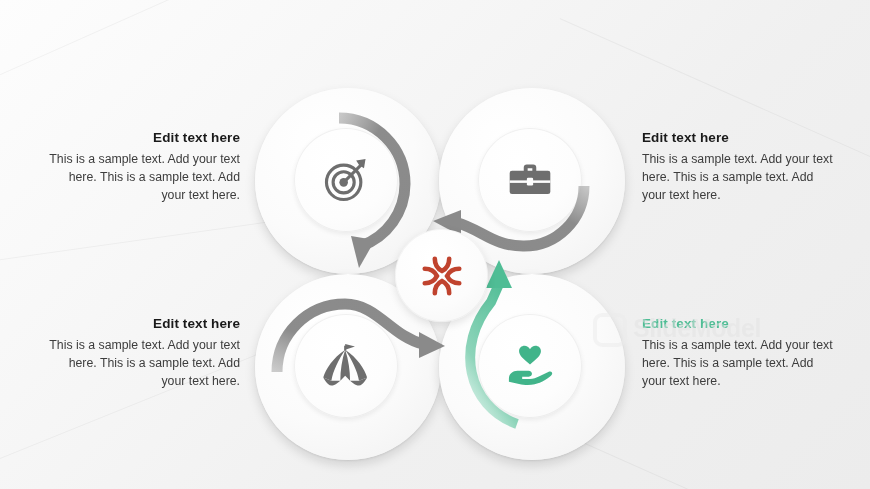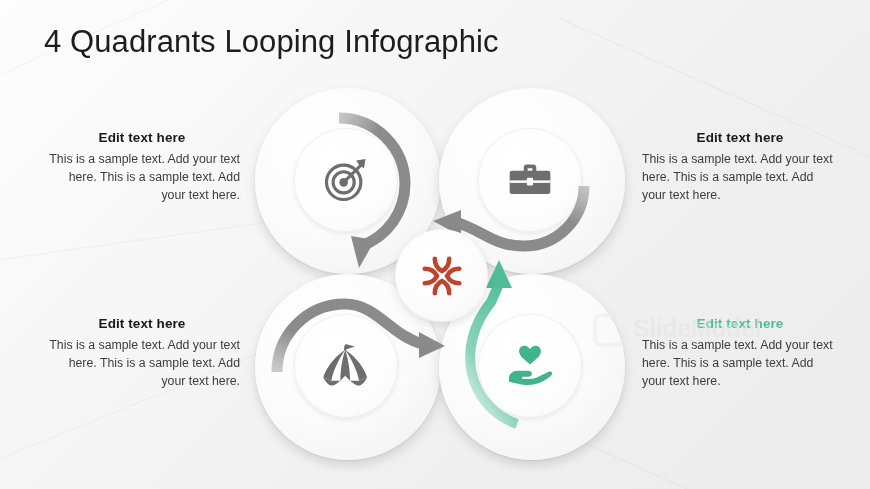--- a/index.html
+++ b/index.html
@@ -54,21 +54,20 @@
   .txt-block {
     position: absolute;
     width: 196px;
   }
   .txt-block .heading {
     font-size: 13.5px;
     font-weight: bold;
     color: #1a1a1a;
     margin-bottom: 5px;
     letter-spacing: 0.1px;
-    text-align: center;
   }
   .txt-block .body {
     font-size: 12.3px;
     line-height: 18px;
     color: #3d3d3d;
   }
   .txt-block.align-right { text-align: right; }
   .txt-block.align-left  { text-align: left;  }
   .txt-block .heading.accent { color: #4fbd95; }
 
@@ -181,21 +180,20 @@
 <body>
 
 <div id="slide">
 
   <div class="bg-line l1"></div>
   <div class="bg-line l2"></div>
   <div class="bg-line l3"></div>
   <div class="bg-line l4"></div>
   <div class="bg-line l5"></div>
 
-  <div id="title">4 Quadrants Looping Infographic</div>
 
   <div class="txt-block align-right" id="tb-tl">
     <div class="heading">Edit text here</div>
     <div class="body">This is a sample text. Add your text here. This is a sample text. Add your text here.</div>
   </div>
 
   <div class="txt-block align-left" id="tb-tr">
     <div class="heading">Edit text here</div>
     <div class="body">This is a sample text. Add your text here. This is a sample text. Add your text here.</div>
   </div>

